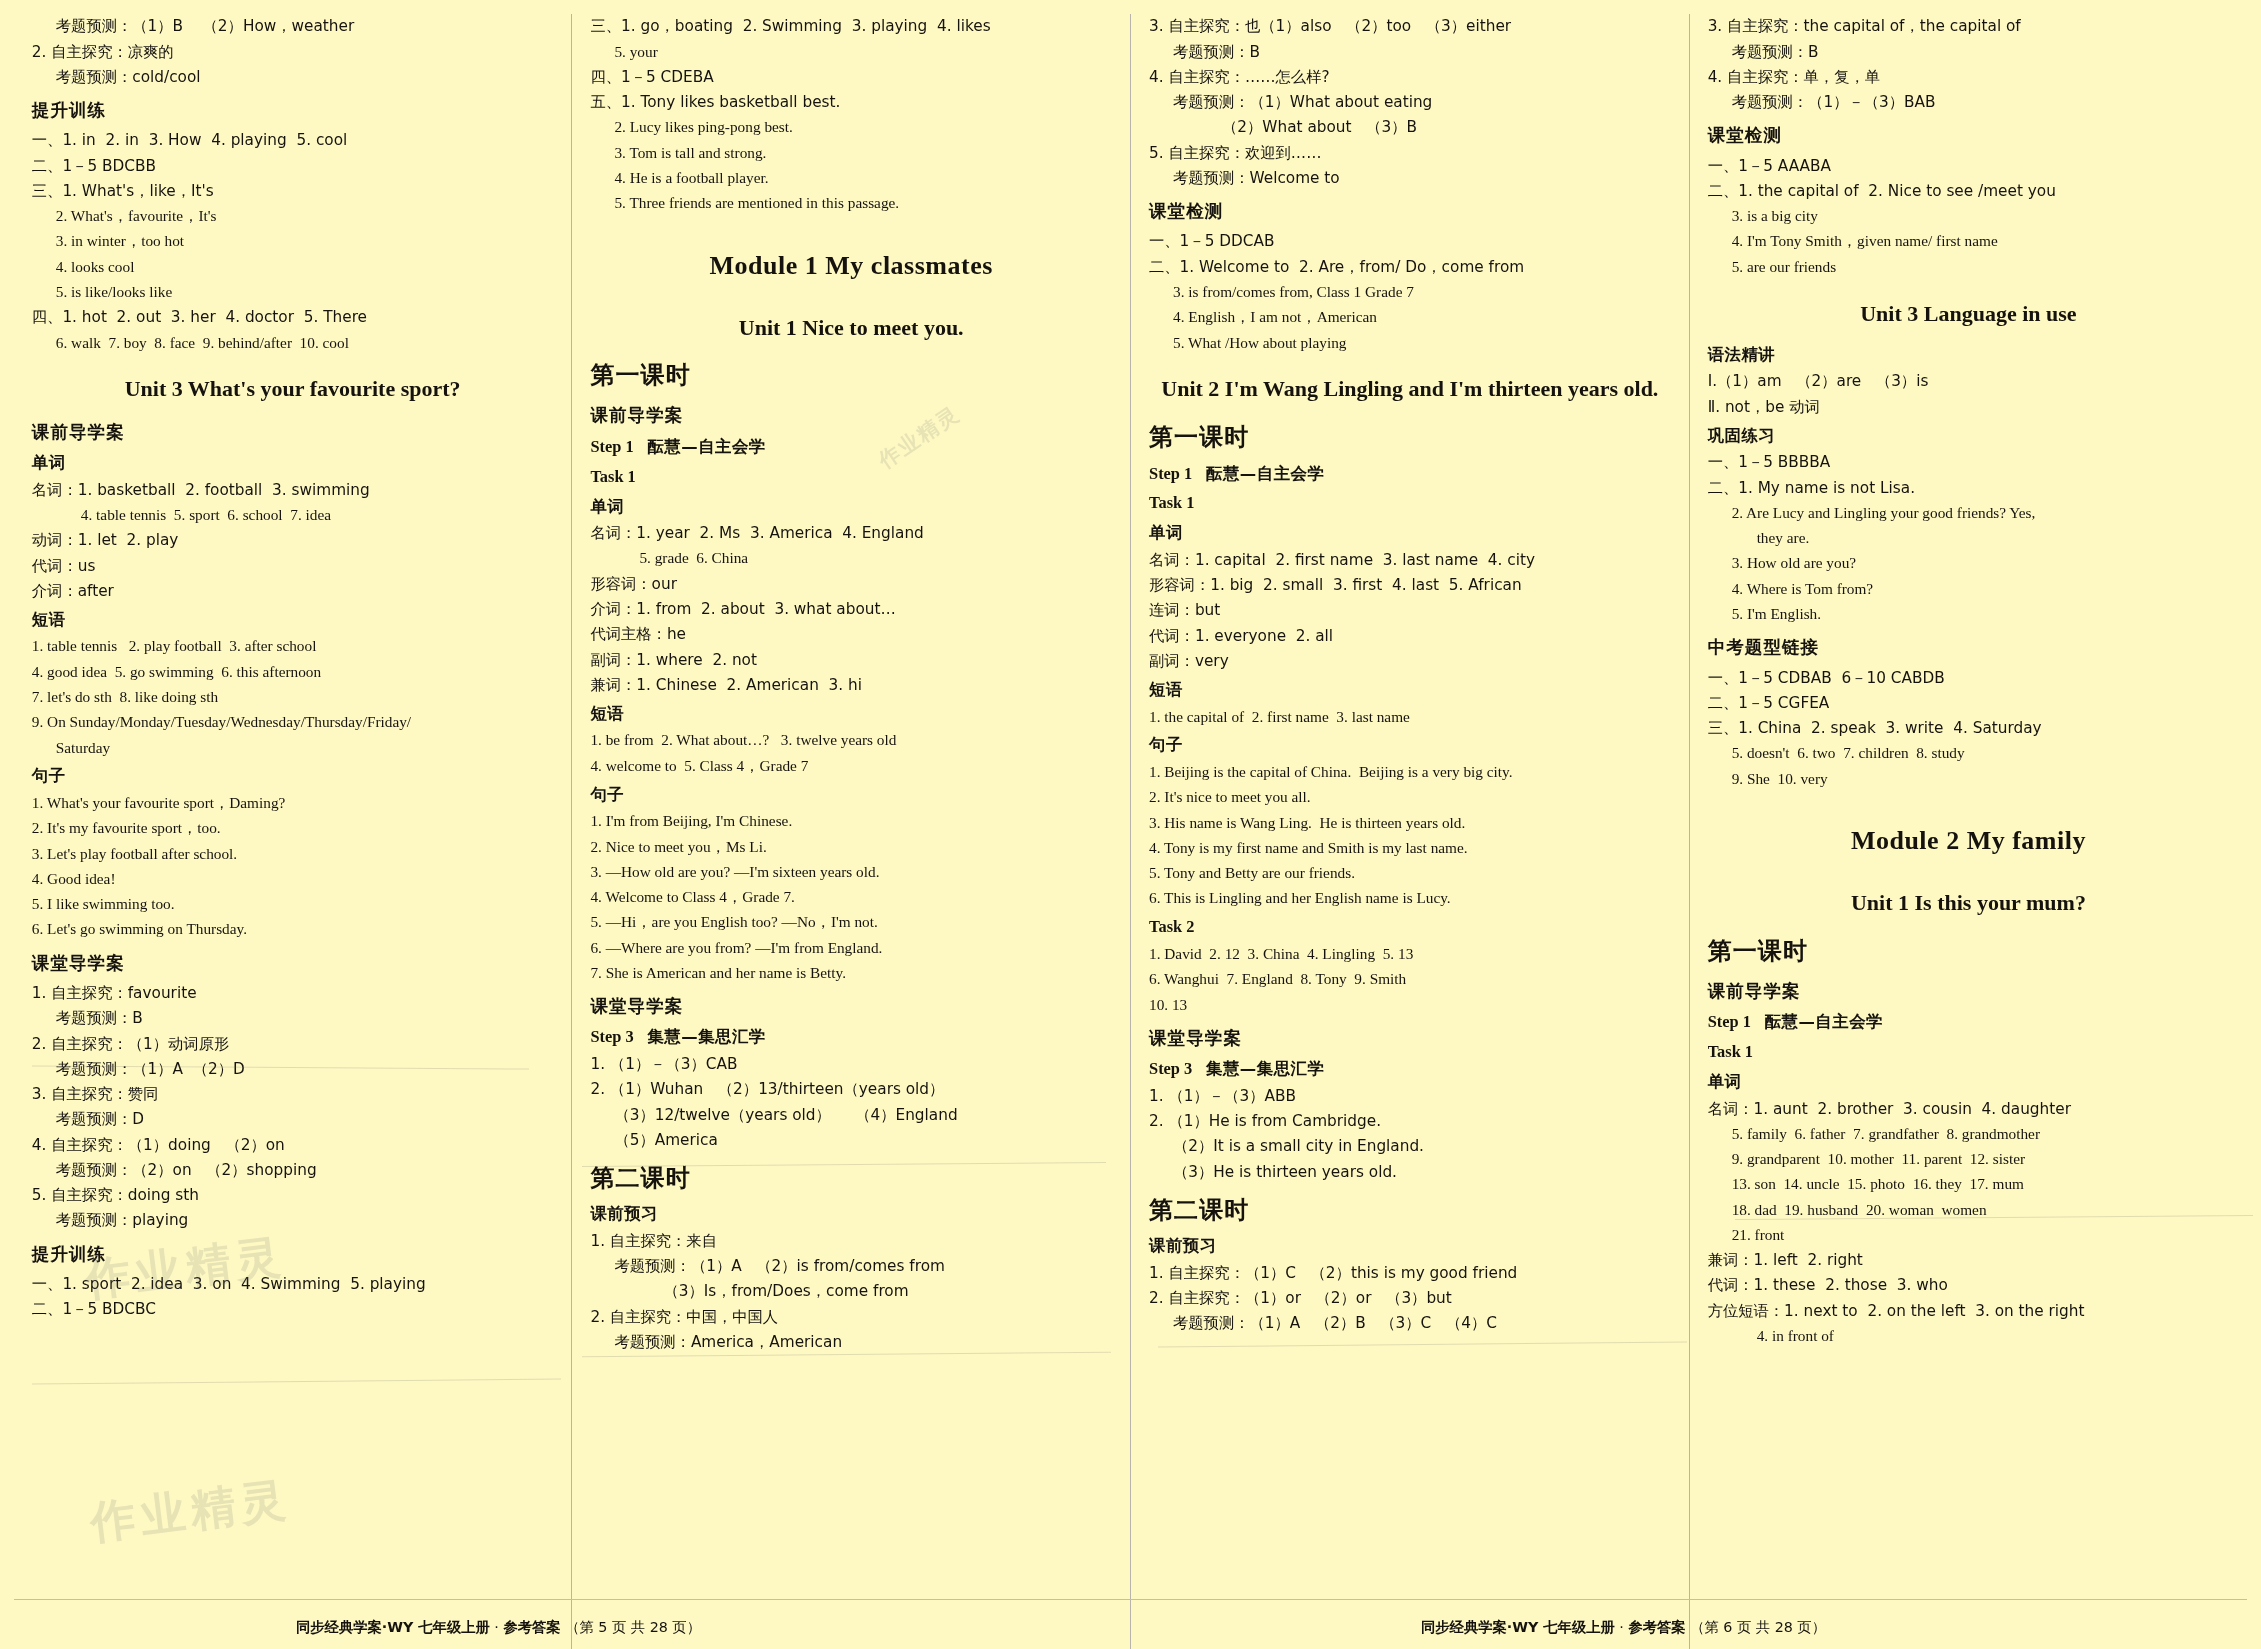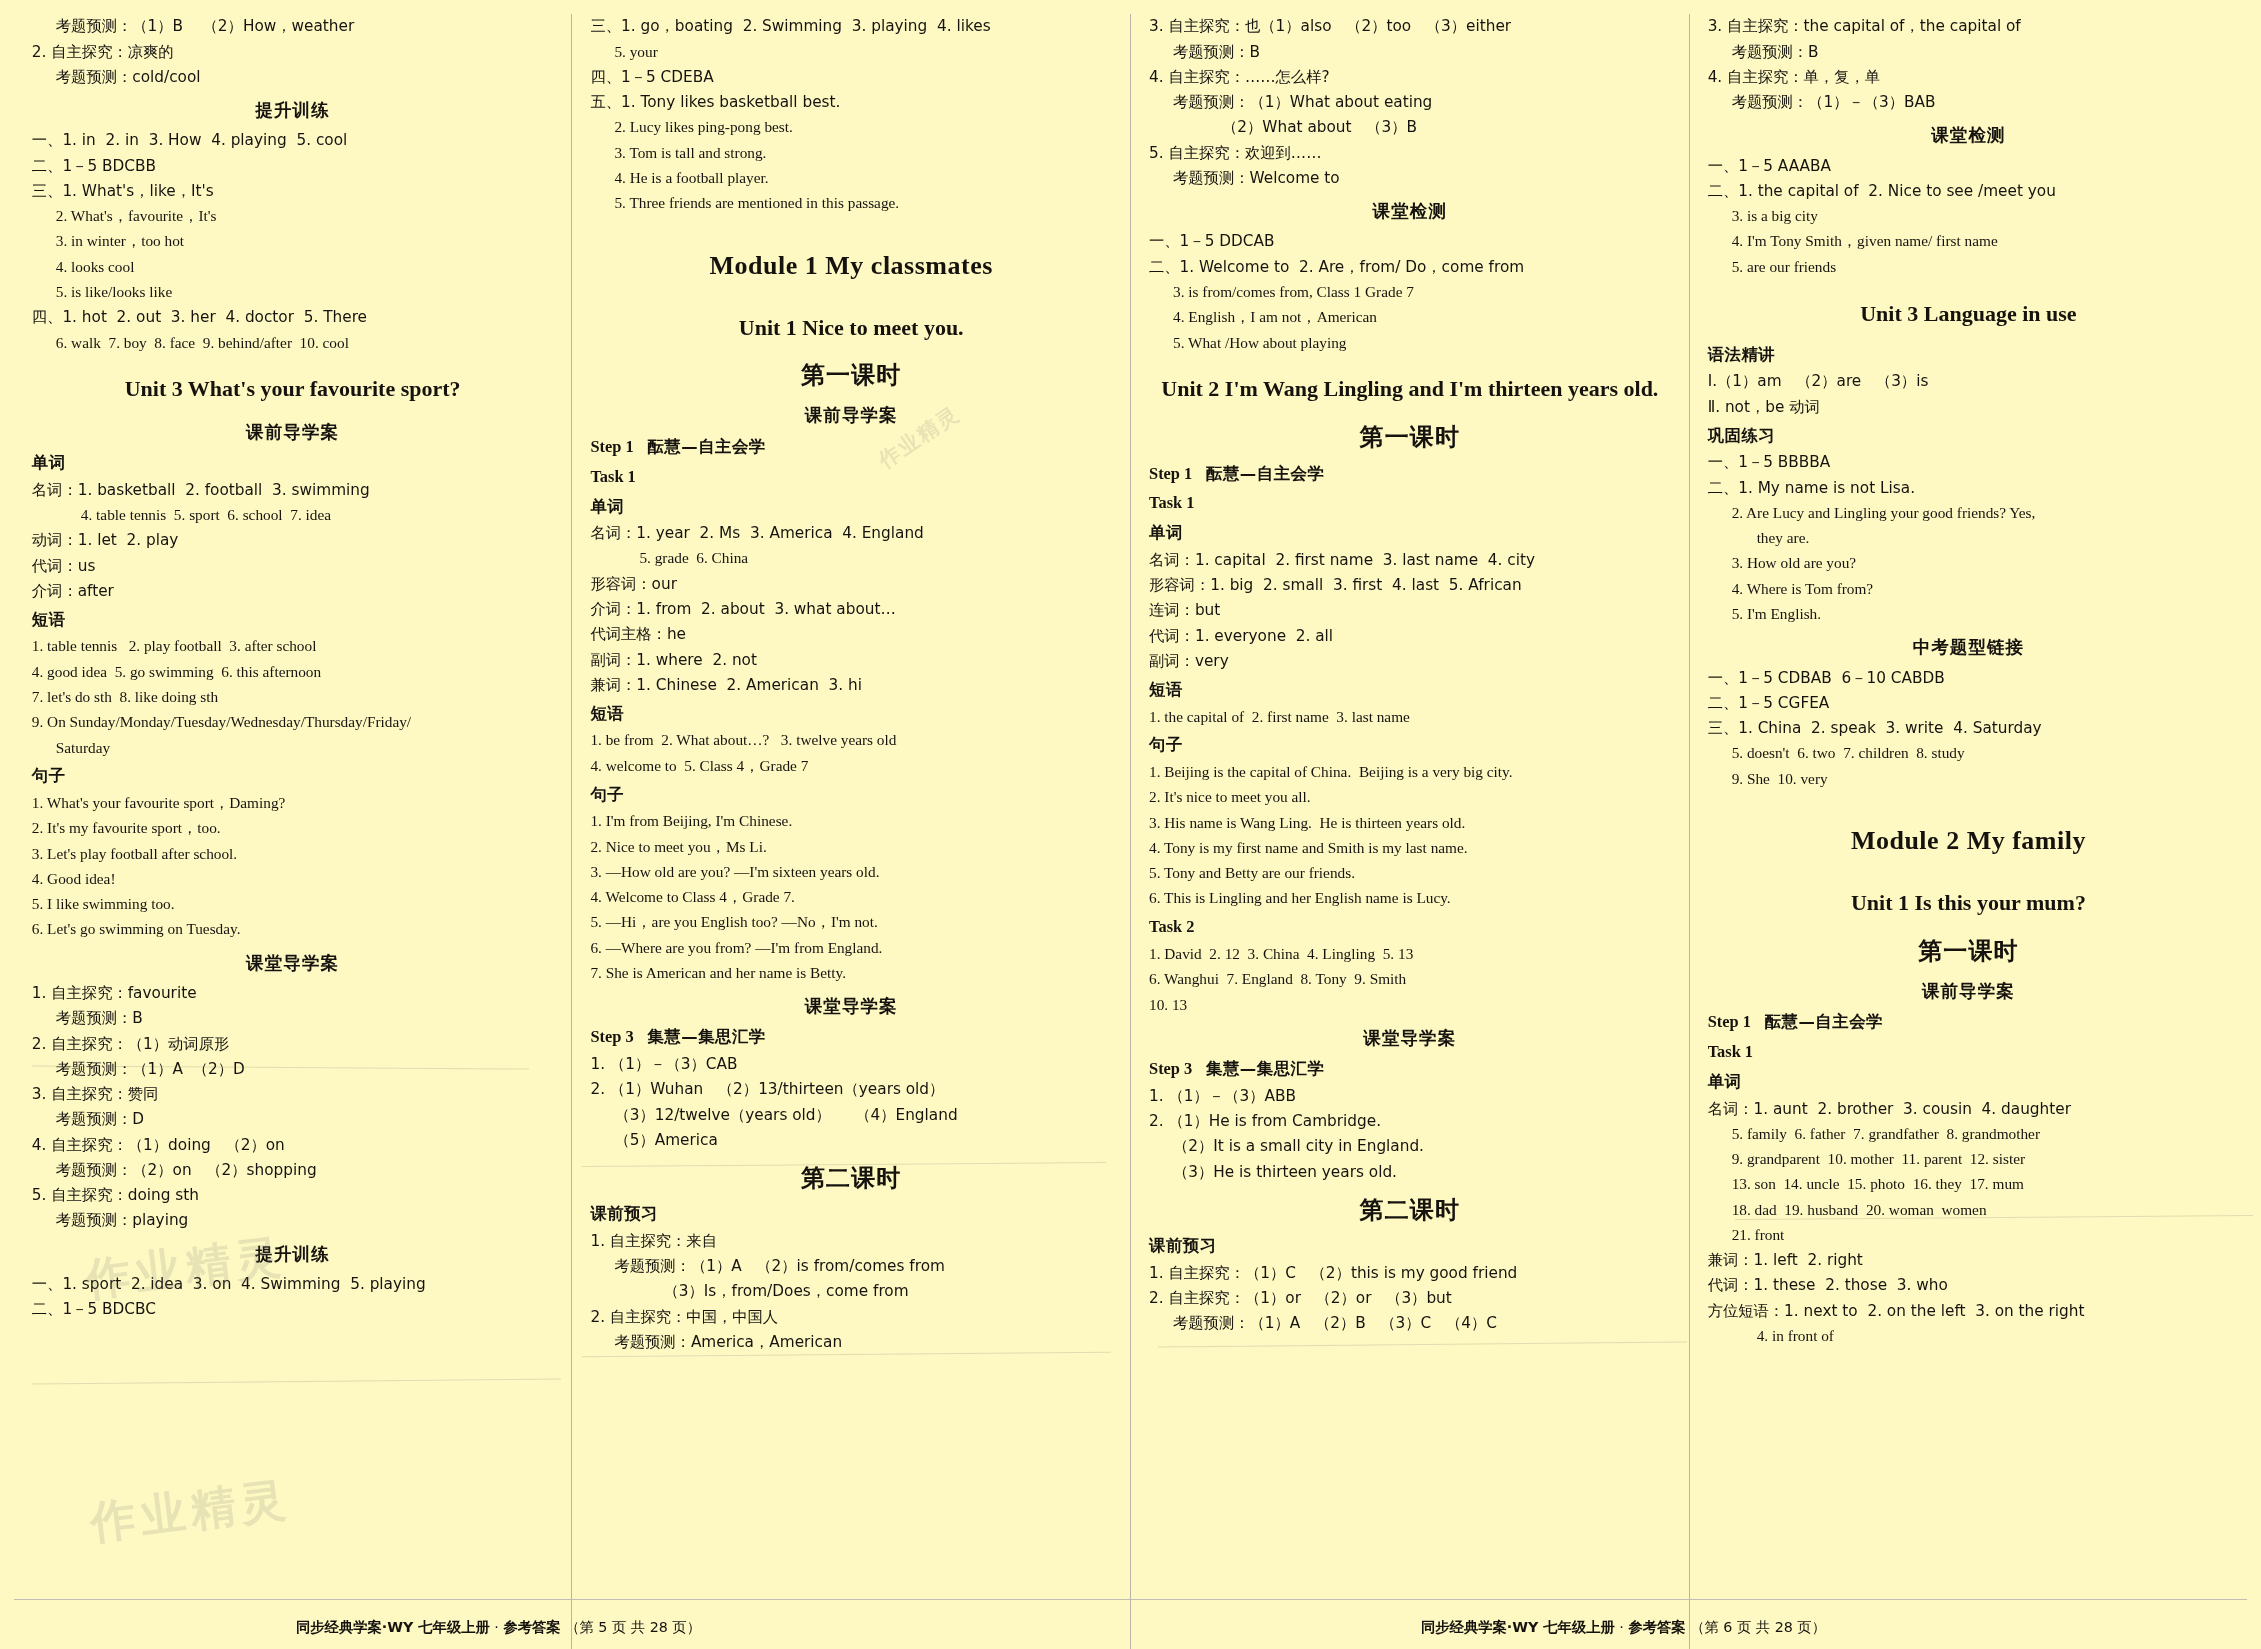--- a/index.html
+++ b/index.html
@@ -40,21 +40,21 @@
     margin:28.6px 0 26.4px 0;
   }
   .h-unit{
     text-align:center;
     font-weight:bold;
     font-size:22px;
     margin:19px 0 13.8px 0;
     line-height:1.34;
   }
   .h-cn{
-    text-align:center;
+    text-align:left;
     font-weight:bold;
     font-size:17.5px;
     font-family:"DejaVu Sans","Liberation Sans",sans-serif;
     margin:6.3px 0 4.2px 0;
     letter-spacing:1.1px;
   }
   .h-cn.period{font-size:24px;margin-bottom:1.1px;}
   .h-left{
     font-weight:bold;
     font-size:16.4px;
@@ -170,21 +170,21 @@
         <div class="line ind1">Saturday</div>
       </div>
 
       <div class="h-left">句子</div>
       <div>
         <div class="line ind0">1. What's your favourite sport，Daming?</div>
         <div class="line ind0">2. It's my favourite sport，too.</div>
         <div class="line ind0">3. Let's play football after school.</div>
         <div class="line ind0">4. Good idea!</div>
         <div class="line ind0">5. I like swimming too.</div>
-        <div class="line ind0">6. Let's go swimming on Tuesday.</div>
+        <div class="line ind0">6. Let's go swimming on Thursday.</div>
       </div>
 
       <div class="h-cn">课堂导学案</div>
       <div>
         <div class="line ind0 cn">1. 自主探究：favourite</div>
         <div class="line ind1 cn">考题预测：B</div>
         <div class="line ind0 cn">2. 自主探究：（1）动词原形</div>
         <div class="line ind1 cn">考题预测：（1）A  （2）D</div>
         <div class="line ind0 cn">3. 自主探究：赞同</div>
         <div class="line ind1 cn">考题预测：D</div>

